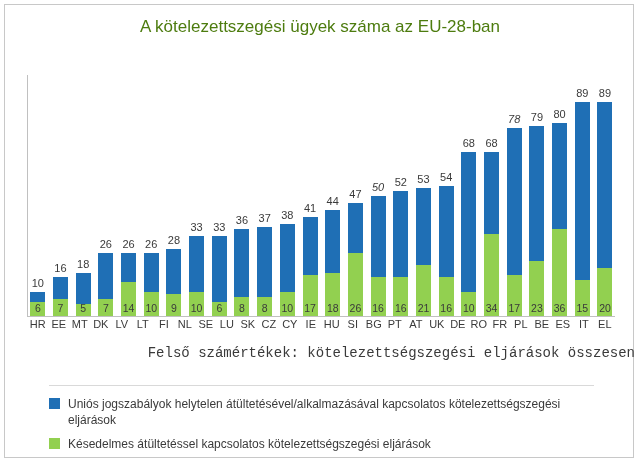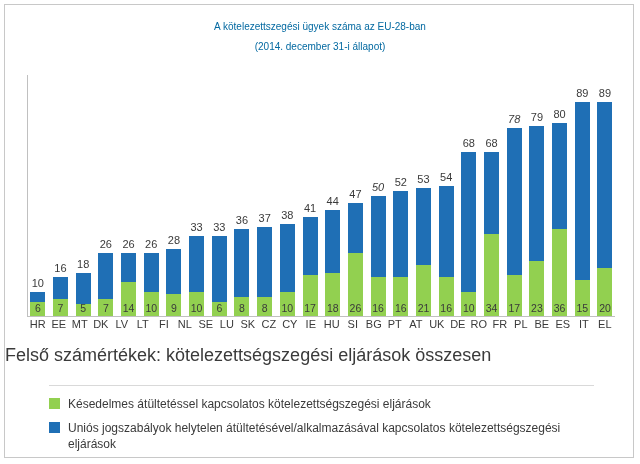--- a/index.html
+++ b/index.html
@@ -22,22 +22,22 @@
     border: 1px solid #c8c8c8;
     box-sizing: border-box;
     background: #ffffff;
   }
   #title {
     position: absolute;
     left: 0;
     top: 12px;
     width: 630px;
     text-align: center;
-    font-size: 10px;
-    color: #0369a1;
+    font-size: 17px;
+    color: #4d7c0f;
     line-height: 20px;
   }
   #title .l2 { display: block; }
 
   
   #plot {
     position: absolute;
     left: 22px;
     top: 70px;
     width: 588px;
@@ -109,23 +109,24 @@
     width: 19.6px;
     text-align: center;
     font-size: 11px;
     color: #3a3a3a;
   }
   #note {
     position: absolute;
     left: 0;
     top: 340px;
     width: 630px;
-    text-align: left;
-    font-size: 18px;
-    color: #3a3a3a;
+    text-align: right;
+    font-size: 14px;
+    color: #3a3a3a;
+    font-family: Liberation Mono, monospace;
   }
   #legend {
     position: absolute;
     left: 44px;
     top: 380px;
     width: 545px;
     border-top: 1px solid #d9d9d9;
     padding-top: 10px;
   }
   .legend-row {
@@ -148,21 +149,20 @@
     line-height: 16px;
   }
 </style>
 </head>
 <body>
 
 <div id="frame">
 
   <div id="title">
     <span>A kötelezettszegési ügyek száma az EU-28-ban</span>
-    <span class="l2">(2014. december 31-i állapot)</span>
   </div>
 
   <div id="plot">
     <div id="plot-border"></div>
     <div class="bars" id="bars">
         <div class="barcol">
           <span class="total-label" style="bottom: 27.1px;">10</span>
           <div class="seg-top" style="height: 9.64px; background: rgb(31, 111, 181);"></div>
           <div class="seg-bot" style="height: 14.46px; background: rgb(146, 208, 80);"></div>
           <span class="bot-label">6</span>
@@ -348,22 +348,22 @@
       <div class="cat">BE</div>
       <div class="cat">ES</div>
       <div class="cat">IT</div>
       <div class="cat">EL</div>
     </div>
 
   <div id="note">Felső számértékek: kötelezettségszegési eljárások összesen</div>
 
   <div id="legend">
     <div class="legend-row">
+      <span class="swatch sw-blue"></span>
+      <span class="legend-text">Uniós jogszabályok helytelen átültetésével/alkalmazásával kapcsolatos kötelezettségszegési eljárások</span>
+    </div>
+    <div class="legend-row">
       <span class="swatch sw-green"></span>
       <span class="legend-text">Késedelmes átültetéssel kapcsolatos kötelezettségszegési eljárások</span>
     </div>
-    <div class="legend-row">
-      <span class="swatch sw-blue"></span>
-      <span class="legend-text">Uniós jogszabályok helytelen átültetésével/alkalmazásával kapcsolatos kötelezettségszegési eljárások</span>
-    </div>
   </div>
 
 </div>
 
 </body></html>

